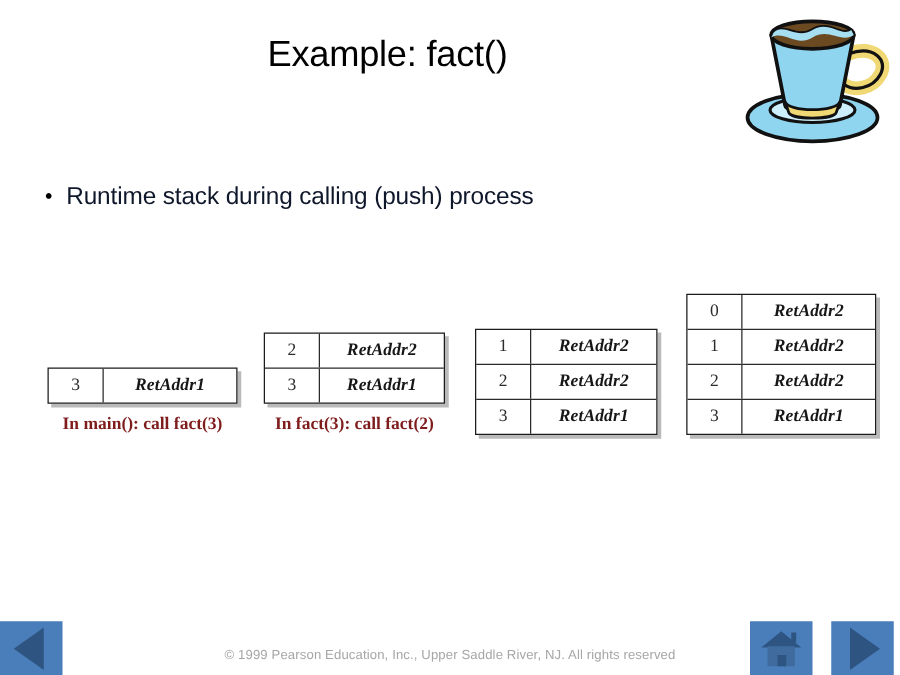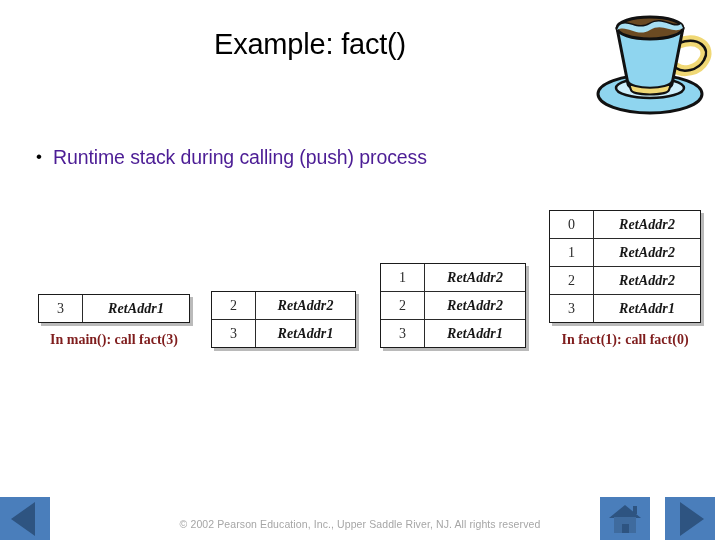--- a/index.html
+++ b/index.html
@@ -20,21 +20,21 @@
 
   
   .bullet-row{
     position:absolute;left:36px;top:144px;width:600px;
     display:flex;align-items:flex-start;gap:11px;
   }
   .bullet-dot{
     font-size:17px;line-height:26px;color:#000;flex:0 0 auto;
   }
   .bullet-text{
-    font-size:19.5px;line-height:26px;color:#4c1d95;letter-spacing:-0.1px;text-align:right;
+    font-size:19.5px;line-height:26px;color:#0f172a;letter-spacing:-0.1px;text-align:right;
   }
 
   
   #diagram{position:absolute;left:0;top:190px;width:720px;height:170px;}
   .stack-group{position:absolute;bottom:12px;}
   .stack-table{
     position:relative;
     border:1.6px solid #1b1b1b;
     background:#ffffff;
     box-shadow:3px 3px 0 rgba(130,130,130,0.55);
@@ -137,20 +137,21 @@
         <div class="stack-table">
           <div class="stack-row">
             <div class="cell-idx">2</div>
             <div class="cell-addr">RetAddr2</div>
           </div>
           <div class="stack-row">
             <div class="cell-idx">3</div>
             <div class="cell-addr">RetAddr1</div>
           </div>
         </div>
+        <div class="stack-caption">In fact(3):  call  fact(2)</div>
       </div>
       <div class="stack-group" style="left: 380px; width: 146px;">
         <div class="stack-table">
           <div class="stack-row">
             <div class="cell-idx">1</div>
             <div class="cell-addr">RetAddr2</div>
           </div>
           <div class="stack-row">
             <div class="cell-idx">2</div>
             <div class="cell-addr">RetAddr2</div>
@@ -173,25 +174,24 @@
           </div>
           <div class="stack-row">
             <div class="cell-idx">2</div>
             <div class="cell-addr">RetAddr2</div>
           </div>
           <div class="stack-row">
             <div class="cell-idx">3</div>
             <div class="cell-addr">RetAddr1</div>
           </div>
         </div>
-        <div class="stack-caption">In fact(1):  call  fact(0)</div>
       </div>
     </div>
 
-  <div class="footer">© 2002 Pearson Education, Inc., Upper Saddle River, NJ.  All rights reserved</div>
+  <div class="footer">© 1999 Pearson Education, Inc., Upper Saddle River, NJ.  All rights reserved</div>
 
   <div class="navbtn" id="nav-prev">
     <span class="tri-left"></span>
   </div>
   <div class="navbtn" id="nav-home">
     <span class="home-ico">
       <span class="home-chim"></span>
       <span class="home-roof"></span>
       <span class="home-body"></span>
       <span class="home-door"></span>

